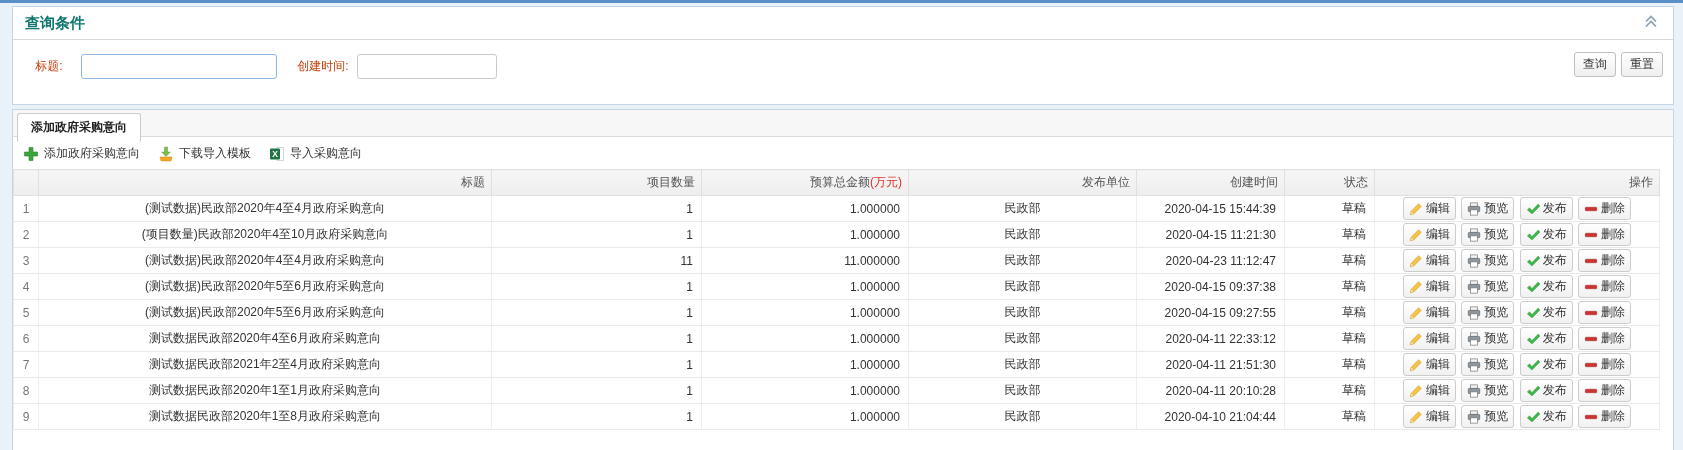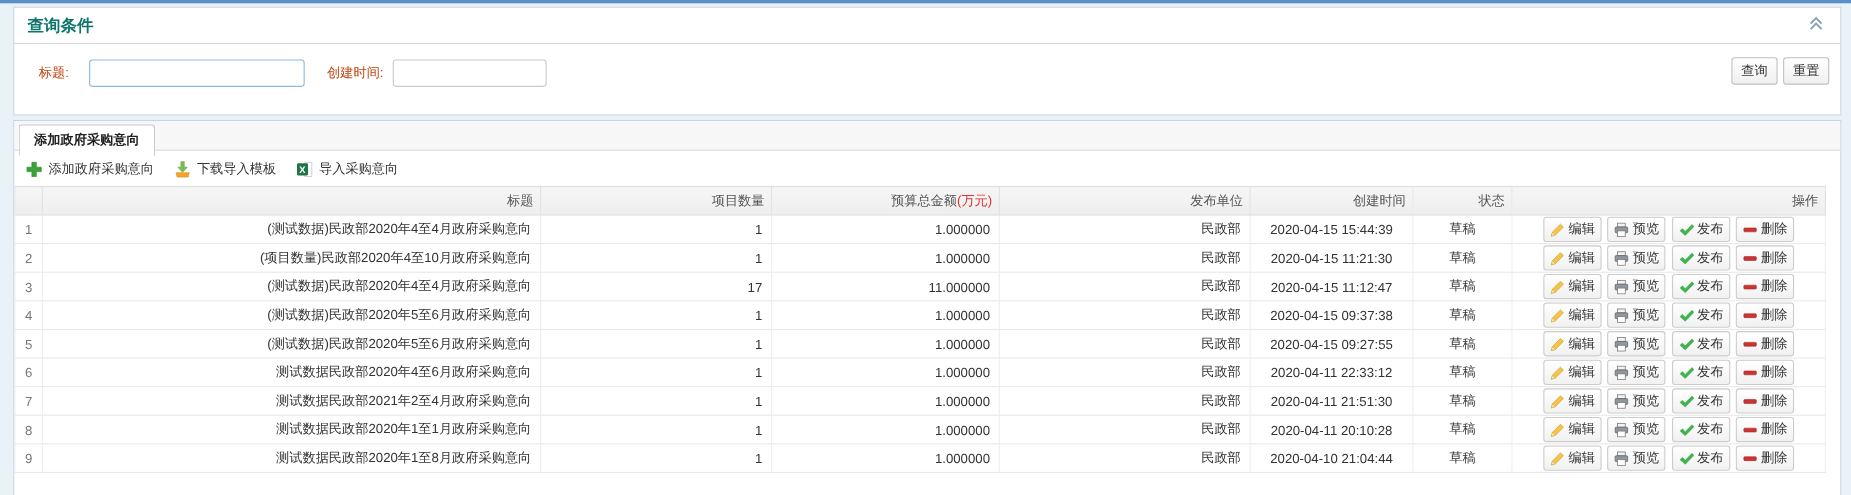--- a/index.html
+++ b/index.html
@@ -79,23 +79,23 @@
   }
   .unit-red { color:#e03131; }
   tbody td {
     height:26px; padding:2px 8px;
     border-bottom:1px solid #e9e9e9; border-right:1px solid #eeeeee;
     border-left:1px solid #eeeeee;
     overflow:hidden; white-space:nowrap; color:#333;
     background:#fff;
   }
   td.c-idx { text-align:center; color:#777; }
-  td.c-title { text-align:right; }
+  td.c-title { text-align:center; }
   td.c-num { text-align:right; }
-  td.c-center { text-align:center; }
+  td.c-center { text-align:right; }
   td.c-actions { text-align:center; padding:1px 2px; }
   .action-btn {
     display:inline-flex; align-items:center; gap:3px;
     border:1px solid #ccc; border-radius:3px;
     background:linear-gradient(#ffffff,#f1f1f1);
     padding:2px 5px; margin:0 1px; cursor:pointer;
     font-size:12px; color:#333; white-space:nowrap; vertical-align:middle;
   }
   .ico { display:inline-block; width:14px; height:14px; flex:0 0 auto; }
   .ico svg { display:block; width:100%; height:100%; }
@@ -281,24 +281,24 @@
                   <rect x="1.5" y="6" width="13" height="4" rx="1" fill="#cc3333" stroke="#a02626" stroke-width="0.6"></rect>
                 </svg>
         </span>
         <span>删除</span>
       </span>
     </td>
   </tr>
         <tr>
     <td class="c-idx">3</td>
     <td class="c-title">(测试数据)民政部2020年4至4月政府采购意向</td>
-    <td class="c-num">17</td>
+    <td class="c-num">11</td>
     <td class="c-num">11.000000</td>
     <td class="c-title">民政部</td>
-    <td class="c-center">2020-04-15 11:12:47</td>
+    <td class="c-center">2020-04-23 11:12:47</td>
     <td class="c-center">草稿</td>
     <td class="c-actions">
       <span class="action-btn">
         <span class="ico">
           <svg viewBox="0 0 16 16">
                   <path d="M1.5 14.5l1.2-4.2 8.3-8.3 3 3-8.3 8.3z" fill="#f6c344" stroke="#cfa02c" stroke-width="0.7"></path>
                   <path d="M1.5 14.5l1.2-4.2 3 3z" fill="#fde9b8" stroke="#cfa02c" stroke-width="0.5"></path>
                 </svg>
         </span>
         <span>编辑</span>

